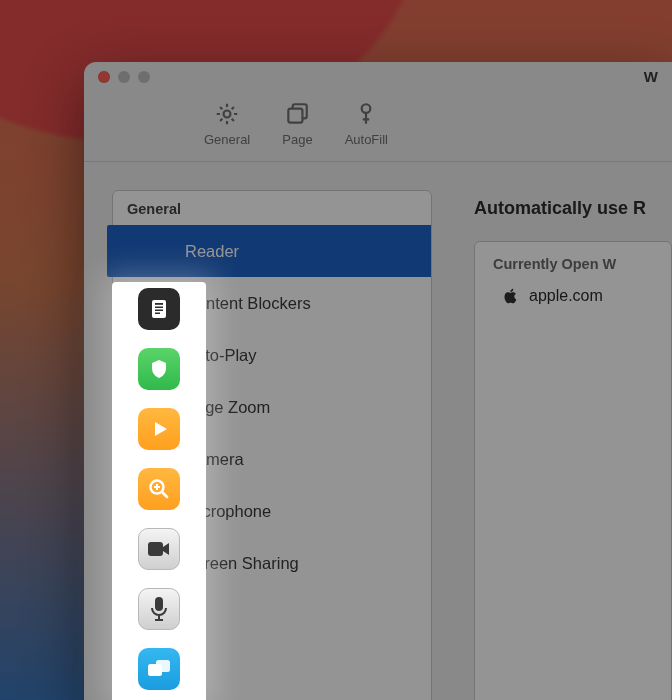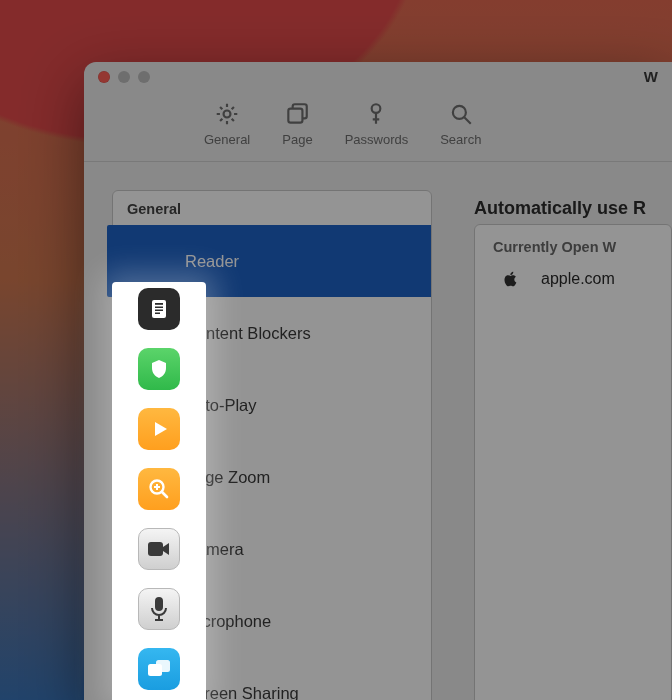--- a/index.html
+++ b/index.html
@@ -100,21 +100,21 @@
 .sidebar-header {
   padding: 10px 14px 8px 14px;
   font-size: 14.5px;
   font-weight: 600;
   color: #444;
 }
 .sidebar-list {}
 .sidebar-item {
   display: flex;
   align-items: center;
-  height: 72px;
+  height: 52px;
   gap: 14px;
   padding-left: 16px;
   font-size: 16.5px;
   color: #3a3a3a;
   position: relative;
 }
 .sidebar-item.selected {
   background: #1e62c7;
   color: #ffffff;
   margin-left: -6px;
@@ -129,39 +129,39 @@
 }
 .app-icon svg { display:block; }
 .right-pane {
   flex: 1;
   padding-top: 8px;
 }
 .right-heading {
   font-size: 18px;
   font-weight: 600;
   color: #2d2d2d;
-  margin-bottom: 5px;
+  margin-bottom: 22px;
 }
 .right-box {
   border: 1px solid #c9c9c9;
   border-radius: 6px;
   background: #fff;
   min-height: 540px;
   padding: 14px 18px;
 }
 .site-group-label {
   font-size: 14.5px;
   font-weight: 700;
   color: #6a6a6a;
   margin-bottom: 8px;
 }
 .site-row {
   display: flex;
   align-items: center;
-  gap: 20px;
+  gap: 8px;
   font-size: 16px;
   color: #2a2a2a;
   padding: 6px 8px;
 }
 .apple-logo {
   width: 20px; height: 20px;
   display: flex; align-items: center; justify-content: center;
 }
 
 .icon-column-glow {
@@ -226,30 +226,21 @@
       </span>
       <span>Page</span>
     </div>
     <div class="toolbar-item">
       <span class="ticon">
         <svg viewBox="0 0 24 24" width="26" height="26">
             <circle cx="12" cy="7" r="4"></circle>
             <path d="M12 11v10M9 17h6"></path>
           </svg>
       </span>
-      <span>Passwords</span>
-    </div>
-    <div class="toolbar-item">
-      <span class="ticon">
-        <svg viewBox="0 0 24 24" width="26" height="26">
-            <circle cx="10.5" cy="10.5" r="6"></circle>
-            <path d="M15 15l6 6"></path>
-          </svg>
-      </span>
-      <span>Search</span>
+      <span>AutoFill</span>
     </div>
   </div>
 
   <div class="content">
 
     <div class="sidebar">
       <div class="sidebar-header">General</div>
       <div class="sidebar-list">
 
         <div class="sidebar-item selected">

